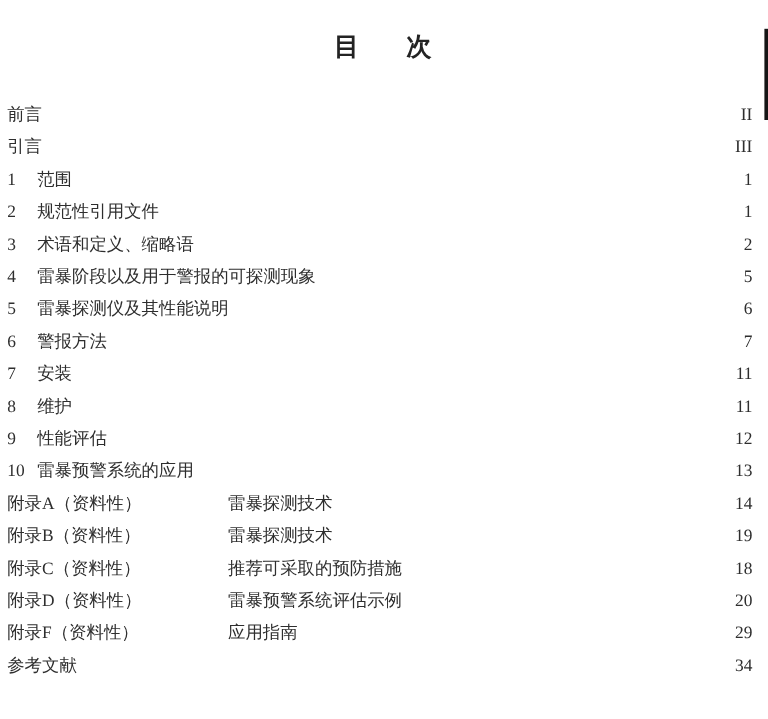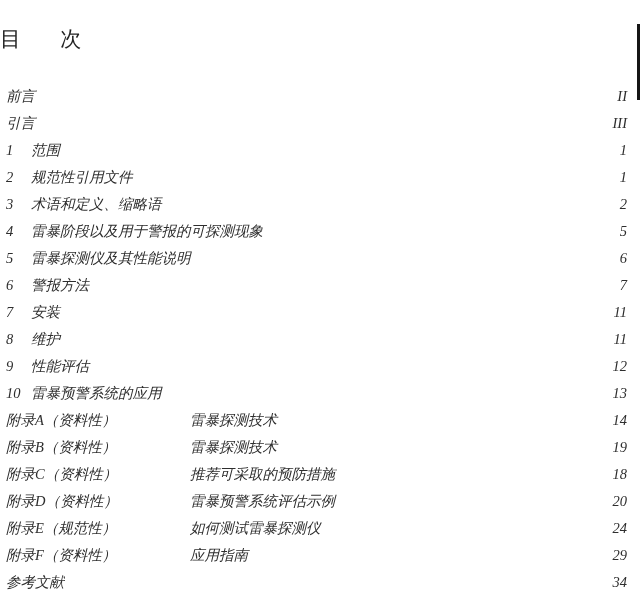--- a/index.html
+++ b/index.html
@@ -14,39 +14,39 @@
     position: relative;
     font-family: "Liberation Serif", "DejaVu Serif", serif;
     color: #2e2e2e;
   }
   .doc-page {
     width: 100%;
     height: 100%;
     position: relative;
   }
   .title {
-    font-weight: normal;
+    text-align: center;
+    font-weight: bold;
     font-size: 21px;
     line-height: 30px;
     margin: 24px 0 0 0;
     letter-spacing: 2px;
     word-spacing: 30px;
     color: #232323;
   }
   .toc {
     margin: 29px 13px 0 6px;
   }
   .row {
     display: flex;
     align-items: flex-end;
     height: 27px;
     line-height: 27px;
     font-size: 14.5px;
     white-space: nowrap;
-    font-style: italic;
   }
   .prefix { flex: none; }
   .prefix.num { width: 25px; }
   .prefix.appendix { width: 184px; }
   .label { flex: none; }
   .leader {
     flex: 1 1 auto;
     min-width: 10px;
     margin: 0 3px 0 2px;
     background-image: radial-gradient(circle, #4d4d4d 1px, rgba(0,0,0,0) 1.35px);
@@ -182,26 +182,20 @@
       <span class="page-num">18</span>
     </div>
 
     <div class="row">
       <span class="prefix appendix">附录D（资料性）</span>
       <span class="label">雷暴预警系统评估示例</span>
       <span class="leader"></span>
       <span class="page-num">20</span>
     </div>
 
-    <div class="row">
-      <span class="prefix appendix">附录E（规范性）</span>
-      <span class="label">如何测试雷暴探测仪</span>
-      <span class="leader"></span>
-      <span class="page-num">24</span>
-    </div>
 
     <div class="row">
       <span class="prefix appendix">附录F（资料性）</span>
       <span class="label">应用指南</span>
       <span class="leader"></span>
       <span class="page-num">29</span>
     </div>
 
     <div class="row">
 

